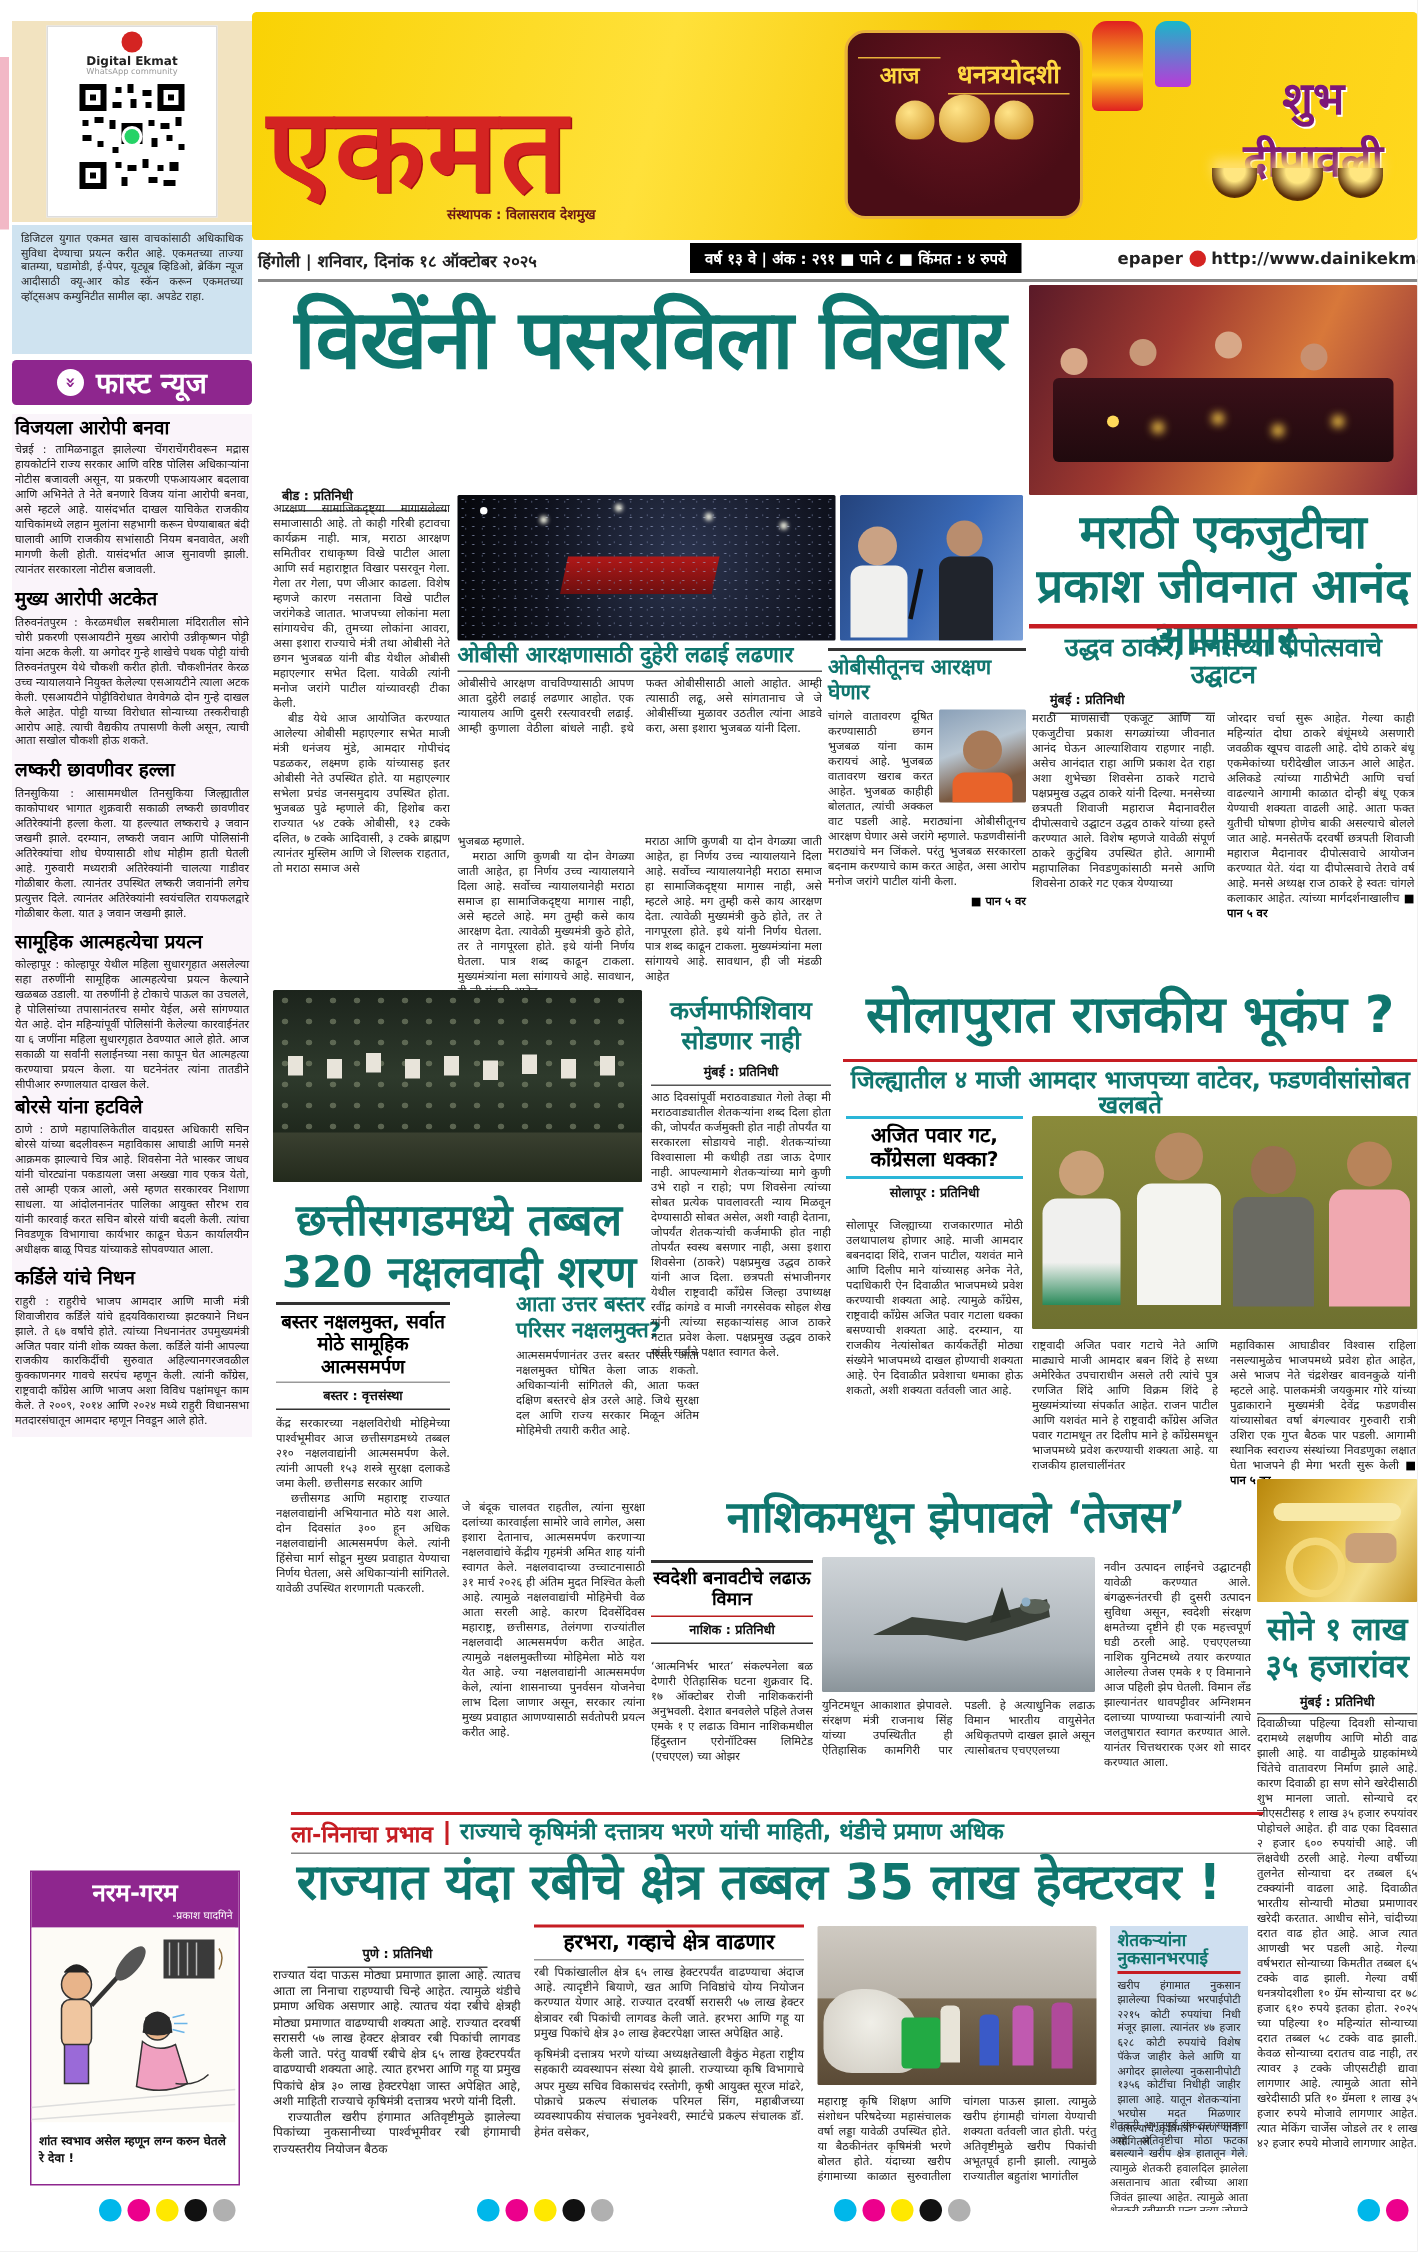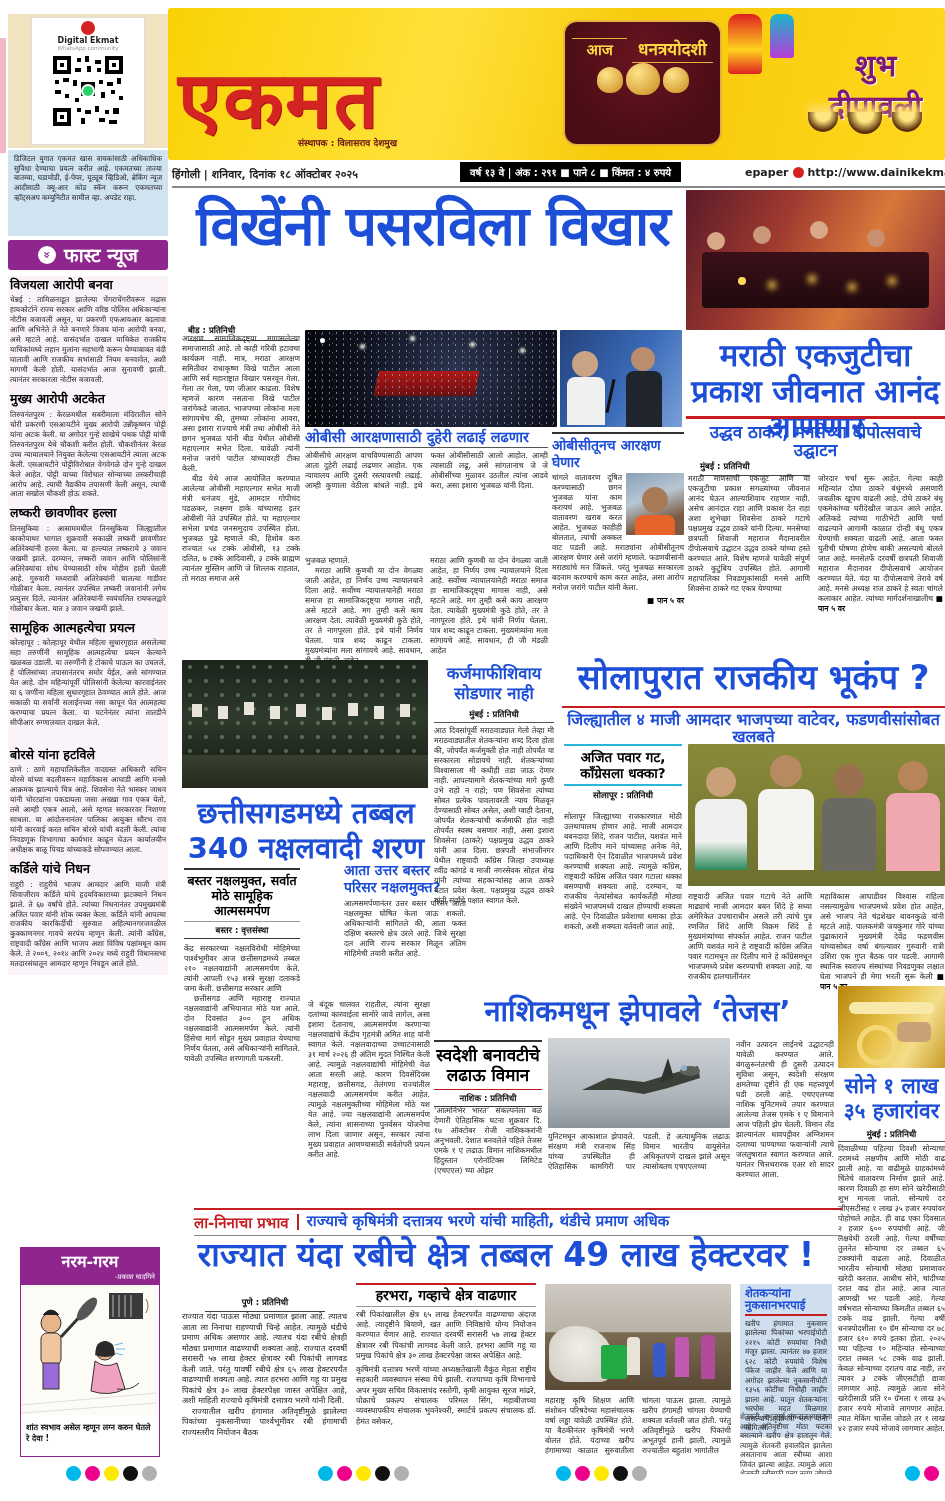--- a/index.html
+++ b/index.html
@@ -2,21 +2,21 @@
 <html><head>
 <meta charset="utf-8">
 <style>
   html,body{margin:0;padding:0;background:#e8e8e8;}
   .page{position:relative;width:945px;height:1501px;background:#ffffff;font-family:"DejaVu Sans",sans-serif;overflow:hidden;margin:0 auto;color:#1a1a1a;}
   .abs{position:absolute;}
   .body-txt{font-size:7.6px;line-height:1.32;text-align:justify;color:#222;}
   .byline{font-size:8.5px;font-weight:bold;color:#111;}
   .rule{background:#333;height:1px;}
   .redrule{background:#c61d23;height:3px;}
-  .headline{color:#1d4ed8;font-weight:bold;line-height:1.04;}
+  .headline{color:#0f766e;font-weight:bold;line-height:1.04;}
   .boxtitle{font-weight:bold;color:#000;text-align:center;line-height:1.2;}
   .photo{overflow:hidden;border-radius:1px;}
   .dotrow{display:flex;gap:4px;align-items:center;}
   .dot{width:15px;height:15px;border-radius:50%;}
   .masthead{background:linear-gradient(105deg,#f9d204 0%,#ffe13a 35%,#f7c908 60%,#ffd81e 100%);}
   .mast-title{color:#d42422;font-weight:bold;text-shadow:1px 1px 0 #a80f12;}
   .badge{background:radial-gradient(circle at 50% 30%,#6a1420,#4a0d16 70%);border:2px solid #e9b23a;border-radius:14px;color:#ffd942;text-align:center;}
   .fastnews{background:#8e268e;color:#fff;display:flex;align-items:center;justify-content:center;gap:8px;border-radius:3px;}
   .sb-item-title{font-size:12.5px;font-weight:bold;color:#000;line-height:1.15;margin-bottom:3px;}
   .sb-body{font-size:7.4px;line-height:1.35;text-align:justify;color:#222;}
@@ -133,21 +133,21 @@
       <div class="sb-body">चेन्नई : तामिळनाडूत झालेल्या चेंगराचेंगरीवरून मद्रास हायकोर्टाने राज्य सरकार आणि वरिष्ठ पोलिस अधिकाऱ्यांना नोटीस बजावली असून, या प्रकरणी एफआयआर बदलावा आणि अभिनेते ते नेते बनणारे विजय यांना आरोपी बनवा, असे म्हटले आहे. यासंदर्भात दाखल याचिकेत राजकीय याचिकांमध्ये लहान मुलांना सहभागी करून घेण्याबाबत बंदी घालावी आणि राजकीय सभांसाठी नियम बनवावेत, अशी मागणी केली होती. यासंदर्भात आज सुनावणी झाली. त्यानंतर सरकारला नोटीस बजावली.</div>
     </div>
     <div style="margin-bottom:7px;">
       <div class="sb-item-title">मुख्य आरोपी अटकेत</div>
       <div class="sb-body">तिरुवनंतपुरम : केरळमधील सबरीमाला मंदिरातील सोने चोरी प्रकरणी एसआयटीने मुख्य आरोपी उन्नीकृष्णन पोट्टी यांना अटक केली. या अगोदर गुन्हे शाखेचे पथक पोट्टी यांची तिरुवनंतपुरम येथे चौकशी करीत होती. चौकशीनंतर केरळ उच्च न्यायालयाने नियुक्त केलेल्या एसआयटीने त्याला अटक केली. एसआयटीने पोट्टीविरोधात वेगवेगळे दोन गुन्हे दाखल केले आहेत. पोट्टी याच्या विरोधात सोन्याच्या तस्करीचाही आरोप आहे. त्याची वैद्यकीय तपासणी केली असून, त्याची आता सखोल चौकशी होऊ शकते.</div>
     </div>
     <div style="margin-bottom:7px;">
       <div class="sb-item-title">लष्करी छावणीवर हल्ला</div>
       <div class="sb-body">तिनसुकिया : आसाममधील तिनसुकिया जिल्ह्यातील काकोपाथर भागात शुक्रवारी सकाळी लष्करी छावणीवर अतिरेक्यांनी हल्ला केला. या हल्ल्यात लष्कराचे ३ जवान जखमी झाले. दरम्यान, लष्करी जवान आणि पोलिसांनी अतिरेक्यांचा शोध घेण्यासाठी शोध मोहीम हाती घेतली आहे. गुरुवारी मध्यरात्री अतिरेक्यांनी चालत्या गाडीवर गोळीबार केला. त्यानंतर उपस्थित लष्करी जवानांनी लगेच प्रत्युत्तर दिले. त्यानंतर अतिरेक्यांनी स्वयंचलित रायफलद्वारे गोळीबार केला. यात ३ जवान जखमी झाले.</div>
     </div>
-    <div style="margin-bottom:20px;">
+    <div style="margin-bottom:3px;">
       <div class="sb-item-title">सामूहिक आत्महत्येचा प्रयत्न</div>
       <div class="sb-body">कोल्हापूर : कोल्हापूर येथील महिला सुधारगृहात असलेल्या सहा तरुणींनी सामूहिक आत्महत्येचा प्रयत्न केल्याने खळबळ उडाली. या तरुणींनी हे टोकाचे पाऊल का उचलले, हे पोलिसांच्या तपासानंतरच समोर येईल, असे सांगण्यात येत आहे. दोन महिन्यांपूर्वी पोलिसांनी केलेल्या कारवाईनंतर या ६ जणींना महिला सुधारगृहात ठेवण्यात आले होते. आज सकाळी या सर्वांनी सलाईनच्या नसा कापून घेत आत्महत्या करण्याचा प्रयत्न केला. या घटनेनंतर त्यांना तातडीने सीपीआर रुग्णालयात दाखल केले.</div>
     </div>
     <div style="margin-bottom:7px;">
       <div class="sb-item-title">बोरसे यांना हटविले</div>
       <div class="sb-body">ठाणे : ठाणे महापालिकेतील वादग्रस्त अधिकारी सचिन बोरसे यांच्या बदलीवरून महाविकास आघाडी आणि मनसे आक्रमक झाल्याचे चित्र आहे. शिवसेना नेते भास्कर जाधव यांनी चोरट्यांना पकडायला जसा अख्खा गाव एकत्र येतो, तसे आम्ही एकत्र आलो, असे म्हणत सरकारवर निशाणा साधला. या आंदोलनानंतर पालिका आयुक्त सौरभ राव यांनी कारवाई करत सचिन बोरसे यांची बदली केली. त्यांचा निवडणूक विभागाचा कार्यभार काढून घेऊन कार्यालयीन अधीक्षक बाळू पिचड यांच्याकडे सोपवण्यात आला.</div>
     </div>
     <div style="margin-bottom:4px;">
       <div class="sb-item-title">कर्डिले यांचे निधन</div>
       <div class="sb-body">राहुरी : राहुरीचे भाजप आमदार आणि माजी मंत्री शिवाजीराव कर्डिले यांचे हृदयविकाराच्या झटक्याने निधन झाले. ते ६७ वर्षांचे होते. त्यांच्या निधनानंतर उपमुख्यमंत्री अजित पवार यांनी शोक व्यक्त केला. कर्डिले यांनी आपल्या राजकीय कारकिर्दीची सुरुवात अहिल्यानगरजवळील कुक्काणनगर गावचे सरपंच म्हणून केली. त्यांनी काँग्रेस, राष्ट्रवादी काँग्रेस आणि भाजप अशा विविध पक्षांमधून काम केले. ते २००९, २०१४ आणि २०२४ मध्ये राहुरी विधानसभा मतदारसंघातून आमदार म्हणून निवडून आले होते.</div>
@@ -260,21 +260,21 @@
     <span>जोरदार चर्चा सुरू आहेत. गेल्या काही महिन्यांत दोघा ठाकरे बंधूंमध्ये असणारी जवळीक खूपच वाढली आहे. दोघे ठाकरे बंधू एकमेकांच्या घरीदेखील जाऊन आले आहेत. अलिकडे त्यांच्या गाठीभेटी आणि चर्चा वाढल्याने आगामी काळात दोन्ही बंधू एकत्र येण्याची शक्यता वाढली आहे. आता फक्त युतीची घोषणा होणेच बाकी असल्याचे बोलले जात आहे. मनसेतर्फे दरवर्षी छत्रपती शिवाजी महाराज मैदानावर दीपोत्सवाचे आयोजन करण्यात येते. यंदा या दीपोत्सवाचे तेरावे वर्ष आहे. मनसे अध्यक्ष राज ठाकरे हे स्वतः चांगले कलाकार आहेत. त्यांच्या मार्गदर्शनाखालीच</span>
     <span class="jump">■ पान ५ वर</span>
   </div>
 
   <div class="abs photo" style="left:182px;top:660px;width:246px;height:128px;background:linear-gradient(#1c241c 0%,#2e3a2c 45%,#12180f 100%);">
     <div style="position:absolute;inset:0;background-image:radial-gradient(#8a9478 2px,transparent 2.4px);background-size:16px 14px;opacity:.55;"></div>
     <div style="position:absolute;left:4%;top:34%;width:10px;height:13px;background:#e8e4da;box-shadow:26px 2px #e8e4da,52px -2px #e8e4da,78px 2px #e8e4da,104px 0 #e8e4da,130px 3px #e8e4da,156px -1px #e8e4da,182px 2px #e8e4da,208px 0 #e8e4da;"></div>
     <div style="position:absolute;left:0;bottom:0;width:100%;height:26%;background:linear-gradient(#3a4030,#232a1c);"></div>
   </div>
 
-  <div class="abs headline" style="left:182px;top:796px;width:248px;font-size:29px;text-align:center;line-height:1.2;">छत्तीसगडमध्ये तब्बल 340 नक्षलवादी शरण</div>
+  <div class="abs headline" style="left:182px;top:796px;width:248px;font-size:29px;text-align:center;line-height:1.2;">छत्तीसगडमध्ये तब्बल 320 नक्षलवादी शरण</div>
 
   <div class="abs" style="left:184px;top:868px;width:116px;border-top:2px solid #333;border-bottom:1px solid #333;padding:3px 0;">
     <div class="boxtitle" style="font-size:12.5px;">बस्तर नक्षलमुक्त, सर्वात मोठे सामूहिक आत्मसमर्पण</div>
     <div class="byline" style="text-align:center;margin-top:3px;border-top:1px solid #999;padding-top:2px;">बस्तर : वृत्तसंस्था</div>
   </div>
   <div class="abs body-txt" style="left:184px;top:944px;width:116px;height:268px;overflow:hidden;">
     <div>केंद्र सरकारच्या नक्षलविरोधी मोहिमेच्या पार्श्वभूमीवर आज छत्तीसगडमध्ये तब्बल २१० नक्षलवाद्यांनी आत्मसमर्पण केले. त्यांनी आपली १५३ शस्त्रे सुरक्षा दलाकडे जमा केली. छत्तीसगड सरकार आणि</div>
     <div style="text-indent:10px;">छत्तीसगड आणि महाराष्ट्र राज्यात नक्षलवाद्यांनी अभियानात मोठे यश आले. दोन दिवसांत ३०० हून अधिक नक्षलवाद्यांनी आत्मसमर्पण केले. त्यांनी हिंसेचा मार्ग सोडून मुख्य प्रवाहात येण्याचा निर्णय घेतला, असे अधिकाऱ्यांनी सांगितले. यावेळी उपस्थित शरणागती पत्करली.</div>
   </div>
 
@@ -326,21 +326,21 @@
     <span>या राजकीय हालचालींनंतर</span>
   </div>
   <div class="abs body-txt" style="left:820px;top:892px;width:124px;height:112px;overflow:hidden;">
     <span>महाविकास आघाडीवर विश्वास राहिला नसल्यामुळेच भाजपमध्ये प्रवेश होत आहेत, असे भाजप नेते चंद्रशेखर बावनकुळे यांनी म्हटले आहे. पालकमंत्री जयकुमार गोरे यांच्या पुढाकाराने मुख्यमंत्री देवेंद्र फडणवीस यांच्यासोबत वर्षा बंगल्यावर गुरुवारी रात्री उशिरा एक गुप्त बैठक पार पडली. आगामी स्थानिक स्वराज्य संस्थांच्या निवडणुका लक्षात घेता भाजपने ही मेगा भरती सुरू केली</span>
     <span class="jump">■ पान ५ वर</span>
   </div>
 
   <div class="abs headline" style="left:440px;top:996px;width:395px;font-size:29px;text-align:center;">नाशिकमधून झेपावले ‘तेजस’</div>
 
   <div class="abs" style="left:434px;top:1040px;width:108px;border-top:2px solid #333;border-bottom:1px solid #333;padding:3px 0;">
-    <div class="boxtitle" style="font-size:17px;">स्वदेशी बनावटीचे लढाऊ विमान</div>
+    <div class="boxtitle" style="font-size:12px;">स्वदेशी बनावटीचे लढाऊ विमान</div>
     <div class="byline" style="text-align:center;margin-top:3px;border-top:1px solid #b91c1c;padding-top:2px;">नाशिक : प्रतिनिधी</div>
   </div>
   <div class="abs body-txt" style="left:434px;top:1106px;width:108px;height:100px;overflow:hidden;">‘आत्मनिर्भर भारत’ संकल्पनेला बळ देणारी ऐतिहासिक घटना शुक्रवार दि. १७ ऑक्टोबर रोजी नाशिककरांनी अनुभवली. देशात बनवलेले पहिले तेजस एमके १ ए लढाऊ विमान नाशिकमधील हिंदुस्तान एरोनॉटिक्स लिमिटेड (एचएएल) च्या ओझर</div>
 
   <div class="abs photo" style="left:548px;top:1038px;width:182px;height:90px;background:linear-gradient(#cfd4d8,#aab2b8 70%,#8a949a);">
     <svg width="182" height="90" viewBox="0 0 182 90">
       <polygon points="150,28 96,44 60,40 34,52 70,52 96,56 120,50 152,40" fill="#3a4038"></polygon>
       <polygon points="120,20 112,44 126,40" fill="#2e342c"></polygon>
       <ellipse cx="142" cy="33" rx="10" ry="5" fill="#5a6258"></ellipse>
       <circle cx="136" cy="30" r="3" fill="#8fb0c8"></circle>
@@ -356,21 +356,21 @@
   </div>
   <div class="abs headline" style="left:838px;top:1074px;width:107px;font-size:21px;text-align:center;line-height:1.2;">सोने १ लाख ३५ हजारांवर</div>
   <div class="abs byline" style="left:838px;top:1128px;width:107px;text-align:center;border-bottom:1px solid #555;padding-bottom:2px;">मुंबई : प्रतिनिधी</div>
   <div class="abs body-txt" style="left:838px;top:1144px;width:107px;height:312px;overflow:hidden;">दिवाळीच्या पहिल्या दिवशी सोन्याचा दरामध्ये लक्षणीय आणि मोठी वाढ झाली आहे. या वाढीमुळे ग्राहकांमध्ये चिंतेचे वातावरण निर्माण झाले आहे. कारण दिवाळी हा सण सोने खरेदीसाठी शुभ मानला जातो. सोन्याचे दर जीएसटीसह १ लाख ३५ हजार रुपयांवर पोहोचले आहेत. ही वाढ एका दिवसात २ हजार ६०० रुपयांची आहे. जी लक्षवेधी ठरली आहे. गेल्या वर्षीच्या तुलनेत सोन्याचा दर तब्बल ६५ टक्क्यांनी वाढला आहे. दिवाळीत भारतीय सोन्याची मोठ्या प्रमाणावर खरेदी करतात. आधीच सोने, चांदीच्या दरात वाढ होत आहे. आज त्यात आणखी भर पडली आहे. गेल्या वर्षभरात सोन्याच्या किमतीत तब्बल ६५ टक्के वाढ झाली. गेल्या वर्षी धनत्रयोदशीला १० ग्रॅम सोन्याचा दर ७८ हजार ६१० रुपये इतका होता. २०२५ च्या पहिल्या १० महिन्यांत सोन्याच्या दरात तब्बल ५८ टक्के वाढ झाली. केवळ सोन्याच्या दरातच वाढ नाही, तर त्यावर ३ टक्के जीएसटीही द्यावा लागणार आहे. त्यामुळे आता सोने खरेदीसाठी प्रति १० ग्रॅमला १ लाख ३५ हजार रुपये मोजावे लागणार आहेत. त्यात मेकिंग चार्जेस जोडले तर १ लाख ४२ हजार रुपये मोजावे लागणार आहेत.</div>
 
   <div class="abs" style="left:182px;top:1208px;width:648px;border-top:2px solid #c61d23;border-bottom:1px solid #888;padding:2px 0 3px;display:flex;align-items:center;gap:8px;margin-left:12px;">
     <span class="kicker" style="font-size:15px;">ला-निनाचा प्रभाव</span>
     <span style="width:2px;height:16px;background:#c61d23;display:inline-block;"></span>
     <span class="headline" style="font-size:15px;">राज्याचे कृषिमंत्री दत्तात्रय भरणे यांची माहिती, थंडीचे प्रमाण अधिक</span>
   </div>
-  <div class="abs headline" style="left:182px;top:1238px;width:648px;font-size:33px;text-align:center;">राज्यात यंदा रबीचे क्षेत्र तब्बल 49 लाख हेक्टरवर !</div>
+  <div class="abs headline" style="left:182px;top:1238px;width:648px;font-size:33px;text-align:center;">राज्यात यंदा रबीचे क्षेत्र तब्बल 35 लाख हेक्टरवर !</div>
   <div class="abs" style="left:205px;top:1290px;width:120px;border-bottom:1px solid #444;padding-bottom:2px;text-align:center;">
     <span class="byline">पुणे : प्रतिनिधी</span>
   </div>
   <div class="abs body-txt" style="left:182px;top:1312px;width:165px;height:148px;overflow:hidden;font-size:8px;">
     <div>राज्यात यंदा पाऊस मोठ्या प्रमाणात झाला आहे. त्यातच आता ला निनाचा राहण्याची चिन्हे आहेत. त्यामुळे थंडीचे प्रमाण अधिक असणार आहे. त्यातच यंदा रबीचे क्षेत्रही मोठ्या प्रमाणात वाढण्याची शक्यता आहे. राज्यात दरवर्षी सरासरी ५७ लाख हेक्टर क्षेत्रावर रबी पिकांची लागवड केली जाते. परंतु यावर्षी रबीचे क्षेत्र ६५ लाख हेक्टरपर्यंत वाढण्याची शक्यता आहे. त्यात हरभरा आणि गहू या प्रमुख पिकांचे क्षेत्र ३० लाख हेक्टरपेक्षा जास्त अपेक्षित आहे, अशी माहिती राज्याचे कृषिमंत्री दत्तात्रय भरणे यांनी दिली.</div>
     <div style="text-indent:10px;">राज्यातील खरीप हंगामात अतिवृष्टीमुळे झालेल्या पिकांच्या नुकसानीच्या पार्श्वभूमीवर रबी हंगामाची राज्यस्तरीय नियोजन बैठक</div>
   </div>
 
   <div class="abs" style="left:356px;top:1283px;width:180px;">
     <div class="redrule" style="height:2px;"></div>

